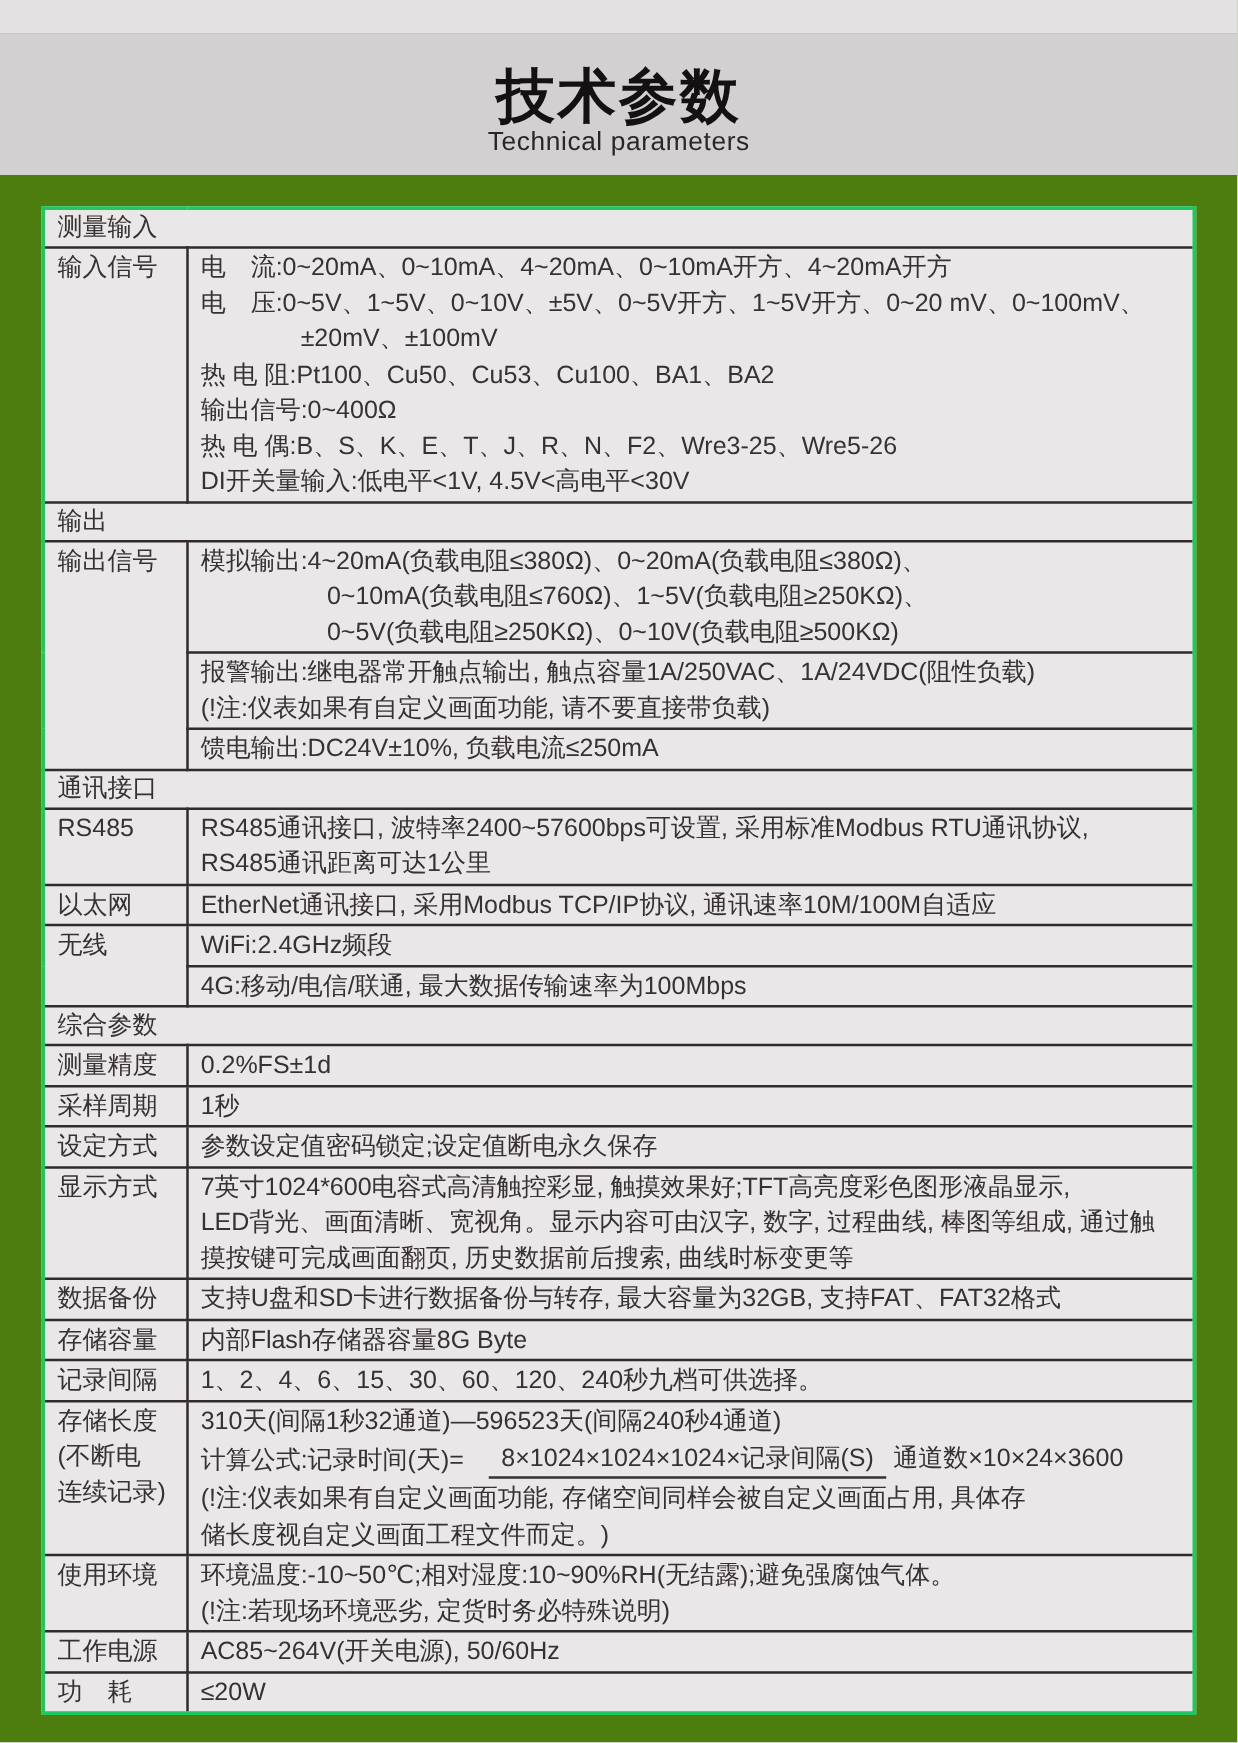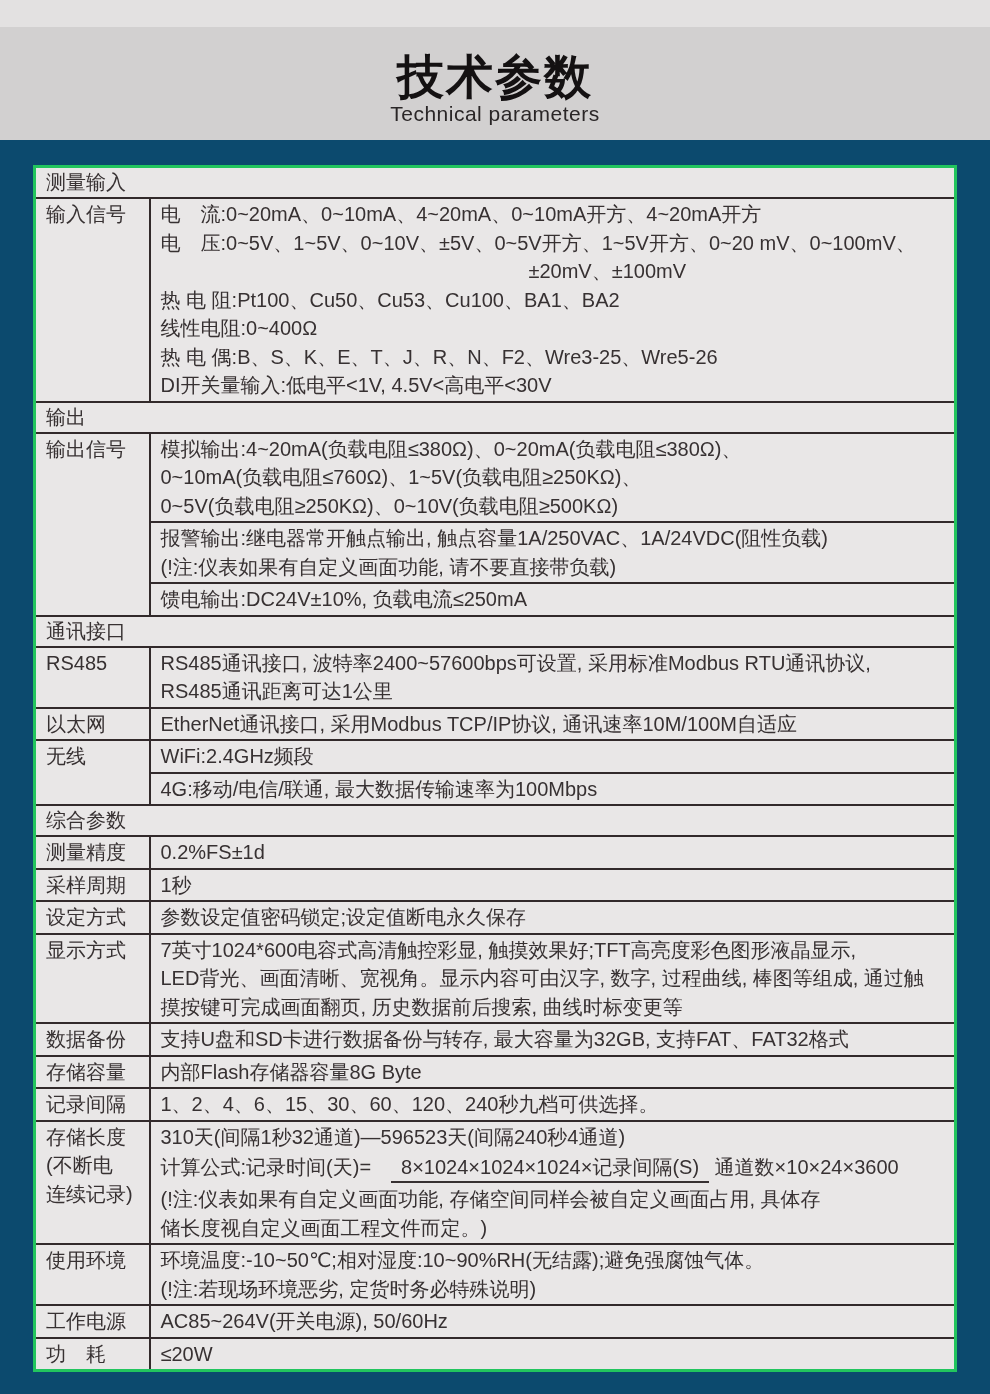--- a/index.html
+++ b/index.html
@@ -1,20 +1,20 @@
 <!DOCTYPE html>
 <html><head>
 <meta charset="utf-8">
 <style>
   html,body { margin:0; padding:0; }
   .page {
     position: relative;
     width: 990px;
     height: 1394px;
-    background: #0c4a6e;
+    background: #4d7c0f;
     overflow: hidden;
     font-family: "Liberation Sans", "DejaVu Sans", sans-serif;
     color: #373132;
   }
   .top-strip { height: 27px; background: #e3e1e1; }
   .hero-band {
     height: 113px;
     background: #d2d0d0;
     display: flex;
     flex-direction: column;
@@ -49,22 +49,22 @@
     border: 2px solid #322a2b;
     vertical-align: top;
     font-size: 20px;
     overflow: hidden;
     padding: 1px 8px 1px 10px;
   }
   td.lbl { width: 115px; padding-left: 9px; border-radius: 31px; }
   td.val { padding-left: 11px; }
   td.sec { line-height: 27px; font-size: 20px; }
   .ln { line-height: 28.5px; white-space: nowrap; }
-  .ind-a { margin-left: 108px; text-align: center; }
-  .ind-b { }
+  .ind-a { margin-left: 80px; }
+  .ind-b { margin-left: 101px; }
   .formula { display: flex; align-items: center; gap: 20px; margin: 3px 0 4px 0; }
   .formula .prefix { white-space: nowrap; }
   .frac { text-align: center; display: inline-block; }
   .frac .num { padding: 0 10px 3px 10px; border-bottom: 2px solid #373132; line-height: 27px; white-space: nowrap; }
   .frac .den { padding-top: 3px; line-height: 27px; white-space: nowrap; }
 </style>
 </head>
 <body>
 
 <div class="page">
@@ -87,21 +87,21 @@
 
     <tr>
       <td class="lbl">
         <div class="ln">输入信号</div>
       </td>
       <td class="val">
         <div class="ln">电　流:0~20mA、0~10mA、4~20mA、0~10mA开方、4~20mA开方</div>
         <div class="ln">电　压:0~5V、1~5V、0~10V、±5V、0~5V开方、1~5V开方、0~20 mV、0~100mV、</div>
         <div class="ln ind-a">±20mV、±100mV</div>
         <div class="ln">热 电 阻:Pt100、Cu50、Cu53、Cu100、BA1、BA2</div>
-        <div class="ln">线性电阻:0~400Ω</div>
+        <div class="ln">输出信号:0~400Ω</div>
         <div class="ln">热 电 偶:B、S、K、E、T、J、R、N、F2、Wre3-25、Wre5-26</div>
         <div class="ln">DI开关量输入:低电平&lt;1V, 4.5V&lt;高电平&lt;30V</div>
       </td>
     </tr>
 
     <tr>
       <td class="sec" colspan="2">输出</td>
     </tr>
 
     <tr>

